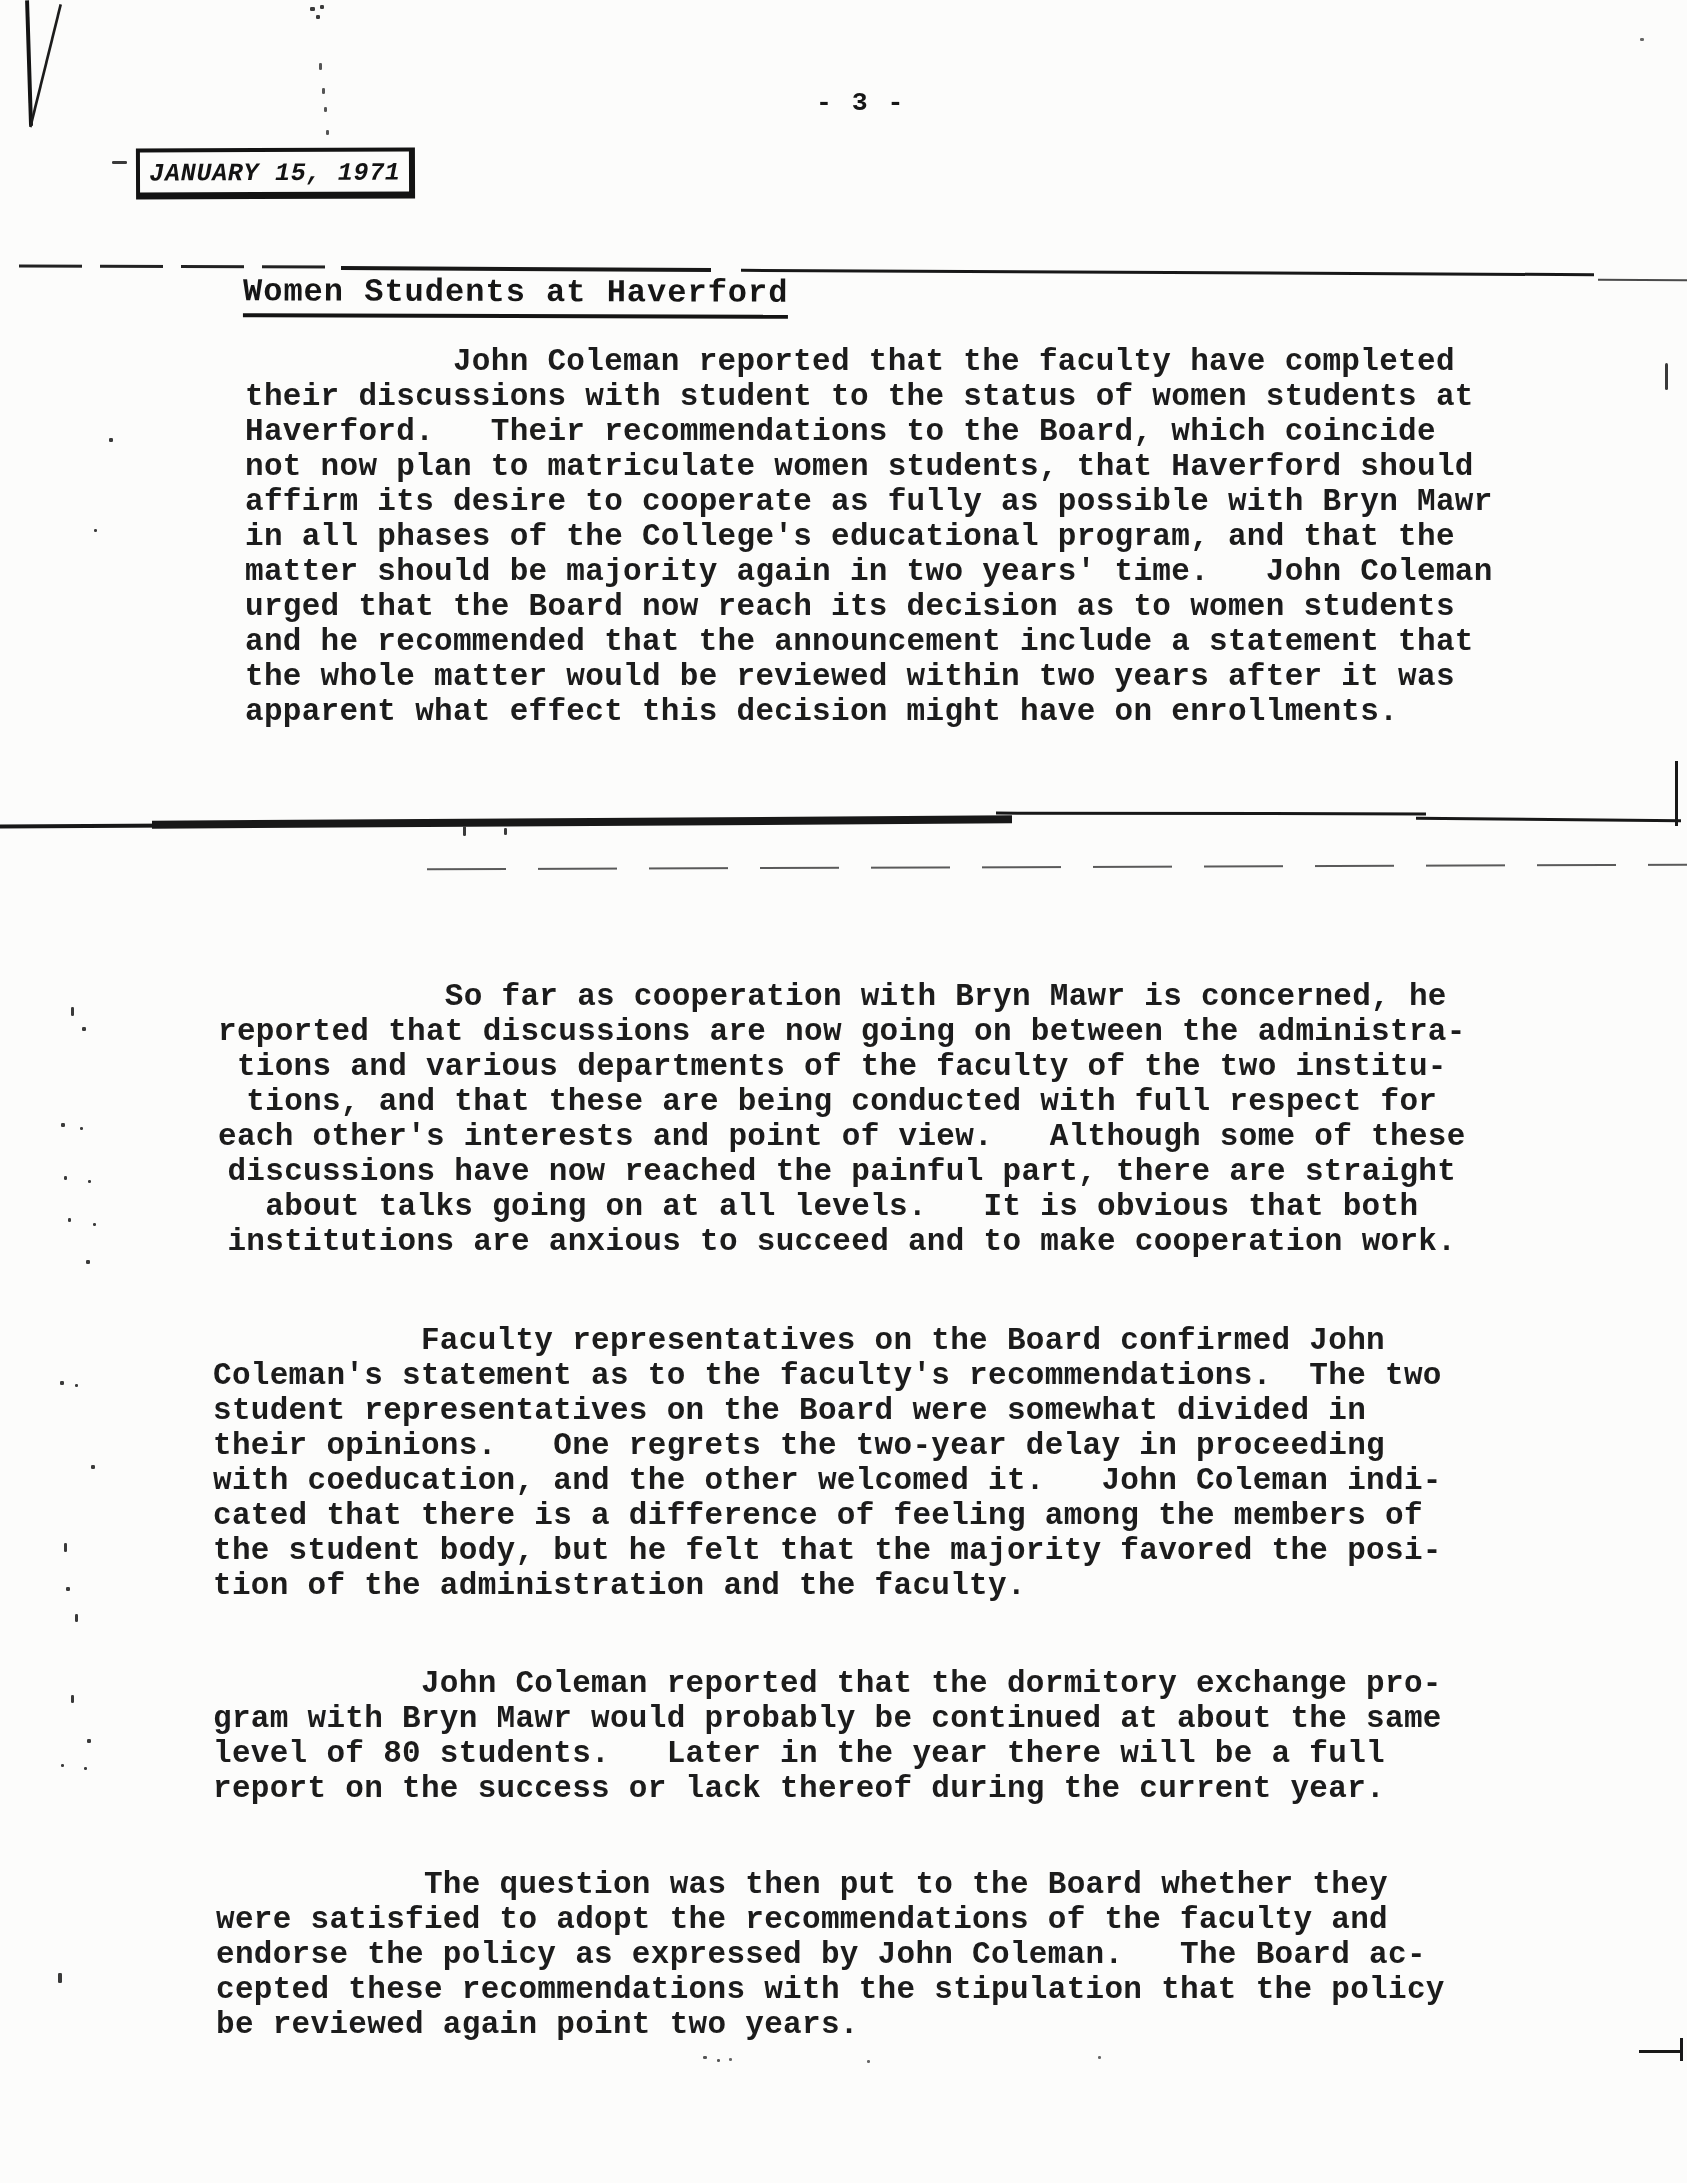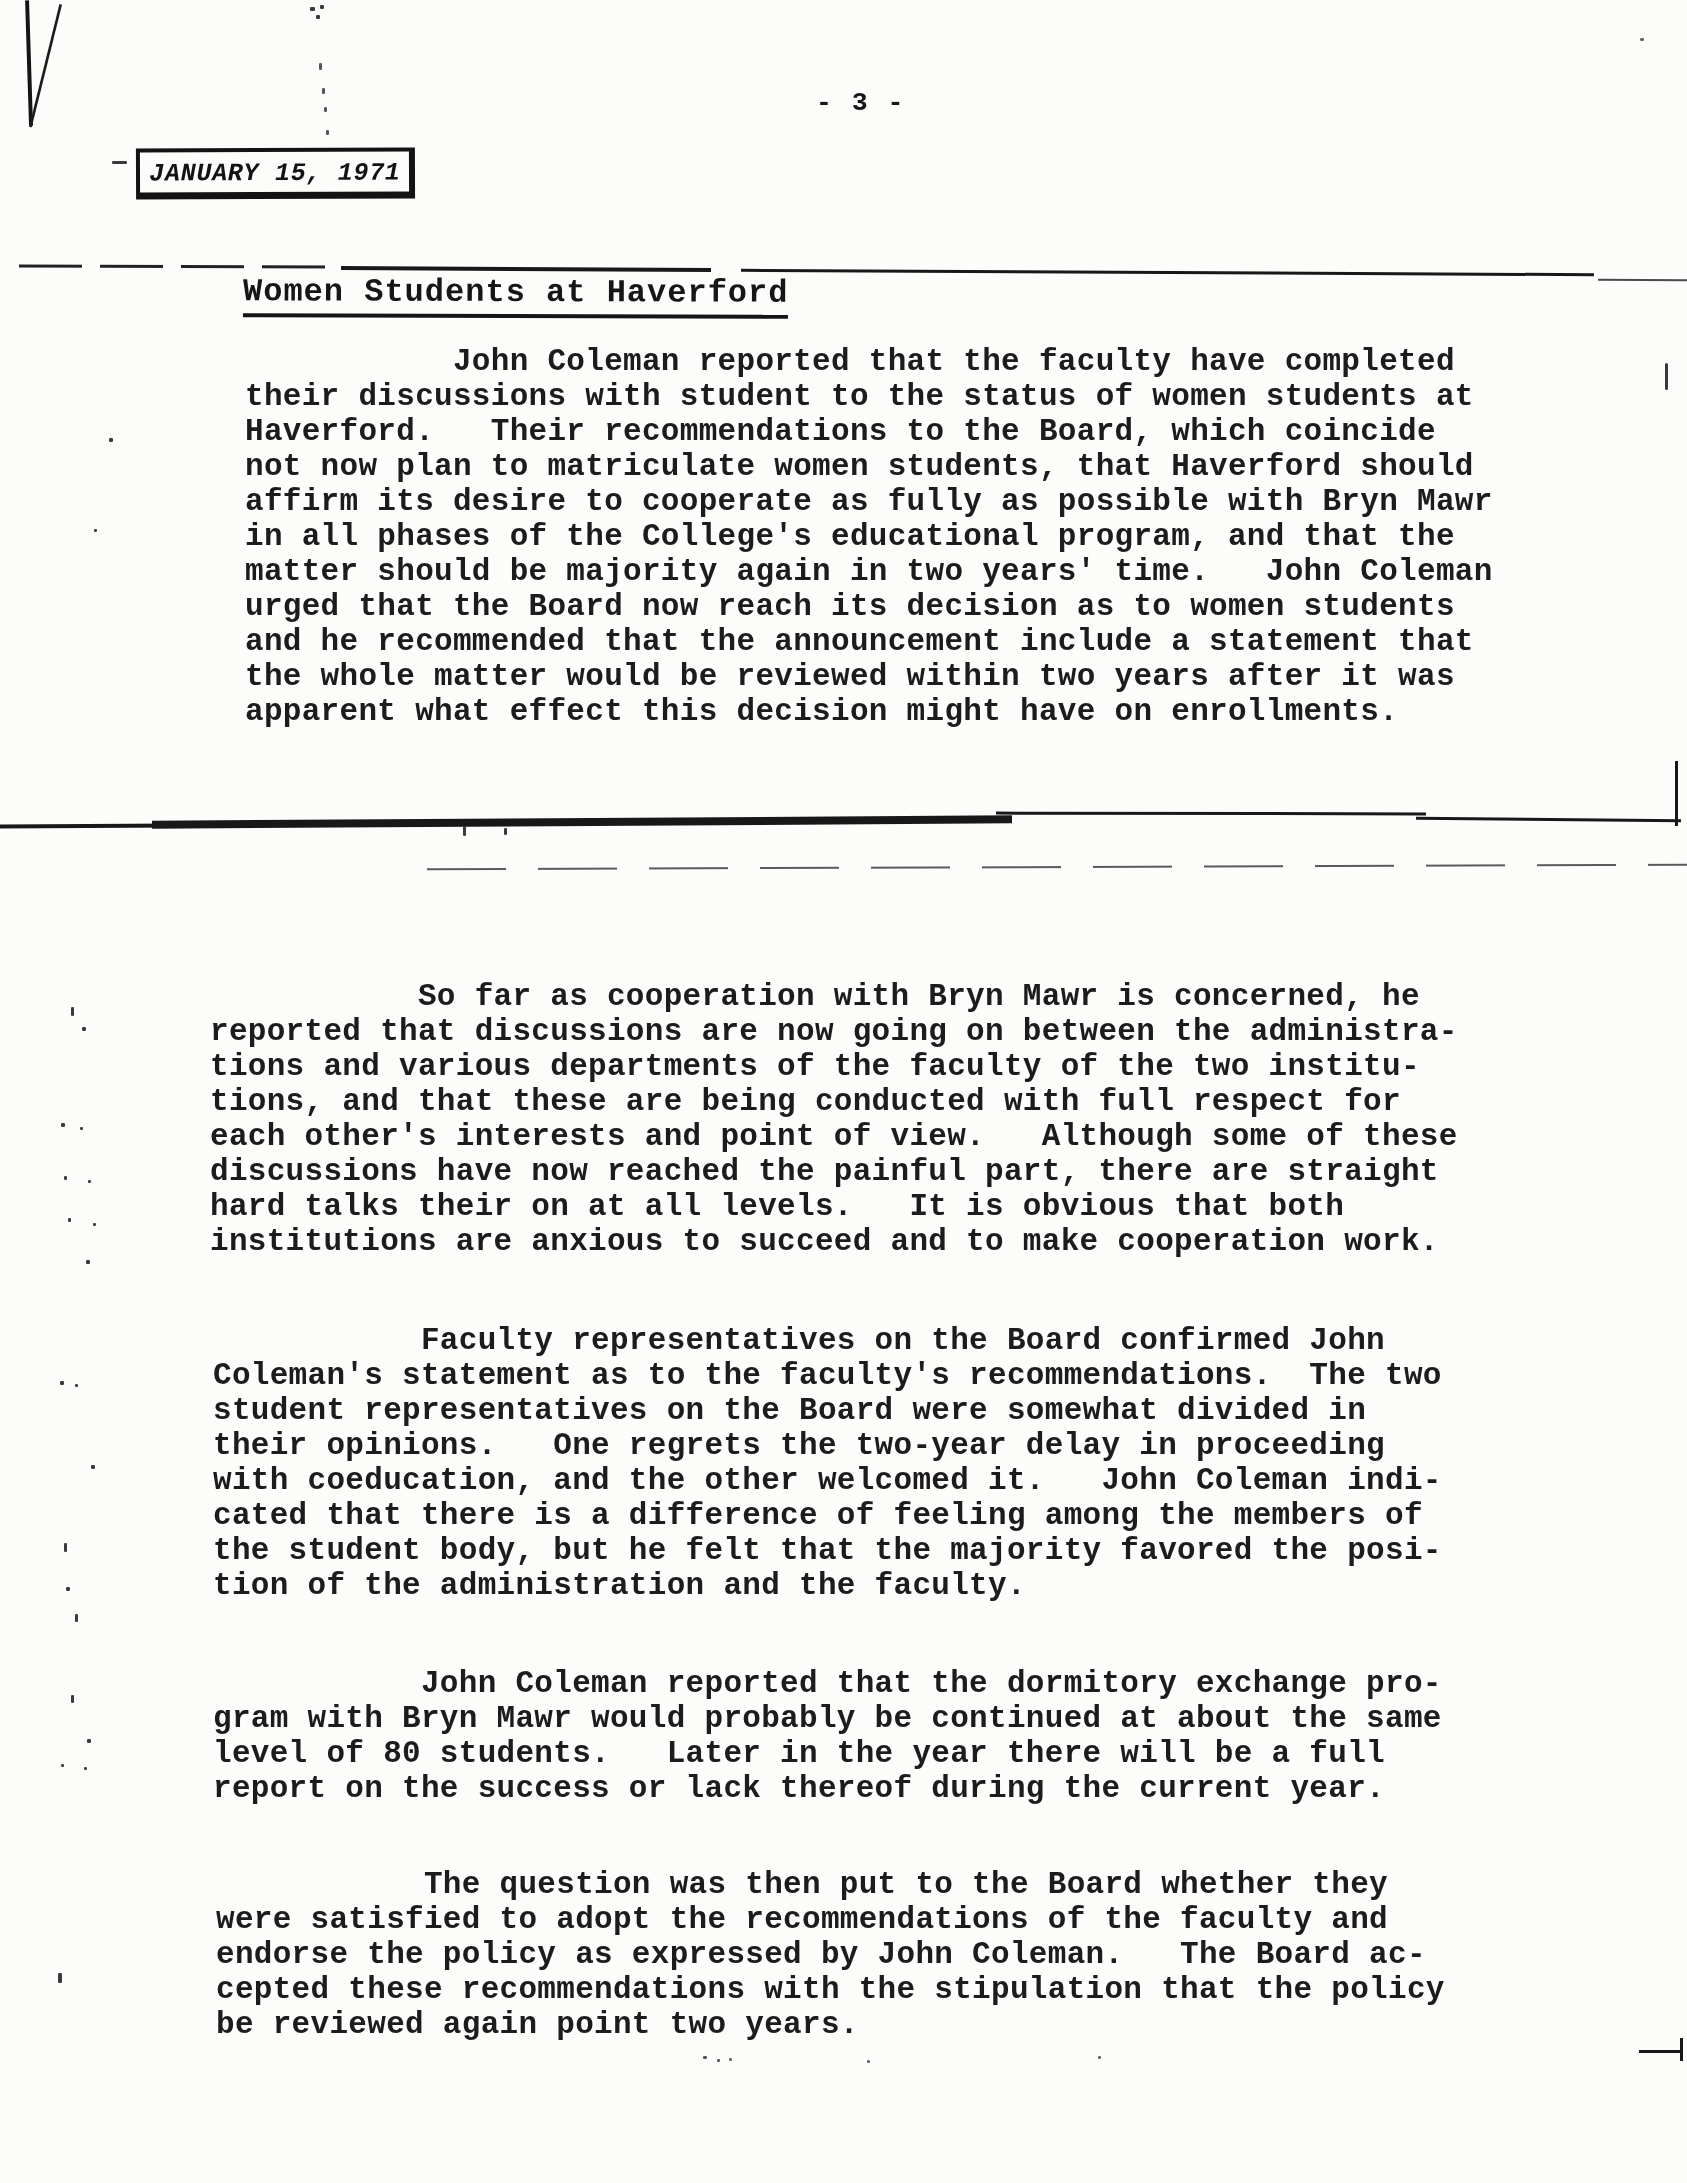--- a/index.html
+++ b/index.html
@@ -30,21 +30,21 @@
     border-bottom:4.6px solid #141414;padding-bottom:3.3px;
     transform:rotate(0.15deg);
   }
   .para{
     position:absolute;
     font-size:31px;line-height:35px;letter-spacing:0.3px;
     color:#1c1c1c;
   }
   .para .tline{white-space:pre;}
   .p1{left:245px;top:344px;}
-  .p2{left:210px;top:979px;}
+  .p2{left:218px;top:979px;text-align:center;}
   .p3{left:213px;top:1323px;}
   .p4{left:213px;top:1666px;}
   .p5{left:216px;top:1867px;}
   .artifact{position:absolute;background:#181818;}
   .dashed-a{
     background:repeating-linear-gradient(90deg,#222 0 63px,rgba(34,34,34,0) 63px 81px);
   }
   .dashed-c{
     background:repeating-linear-gradient(90deg,#5a5a5a 0 79px,rgba(90,90,90,0) 79px 111px);
   }
@@ -99,21 +99,21 @@
 
   <div class="artifact dashed-c" style="left:427px;top:866px;width:1260px;height:2px;transform:rotate(-0.2deg);"></div>
 
   <div class="para p2">
       <div class="tline">           So far as cooperation with Bryn Mawr is concerned, he</div>
       <div class="tline">reported that discussions are now going on between the administra-</div>
       <div class="tline">tions and various departments of the faculty of the two institu-</div>
       <div class="tline">tions, and that these are being conducted with full respect for</div>
       <div class="tline">each other's interests and point of view.   Although some of these</div>
       <div class="tline">discussions have now reached the painful part, there are straight</div>
-      <div class="tline">hard talks their on at all levels.   It is obvious that both</div>
+      <div class="tline">about talks going on at all levels.   It is obvious that both</div>
       <div class="tline">institutions are anxious to succeed and to make cooperation work.</div>
     </div>
 
   <div class="para p3">
       <div class="tline">           Faculty representatives on the Board confirmed John</div>
       <div class="tline">Coleman's statement as to the faculty's recommendations.  The two</div>
       <div class="tline">student representatives on the Board were somewhat divided in</div>
       <div class="tline">their opinions.   One regrets the two-year delay in proceeding</div>
       <div class="tline">with coeducation, and the other welcomed it.   John Coleman indi-</div>
       <div class="tline">cated that there is a difference of feeling among the members of</div>

